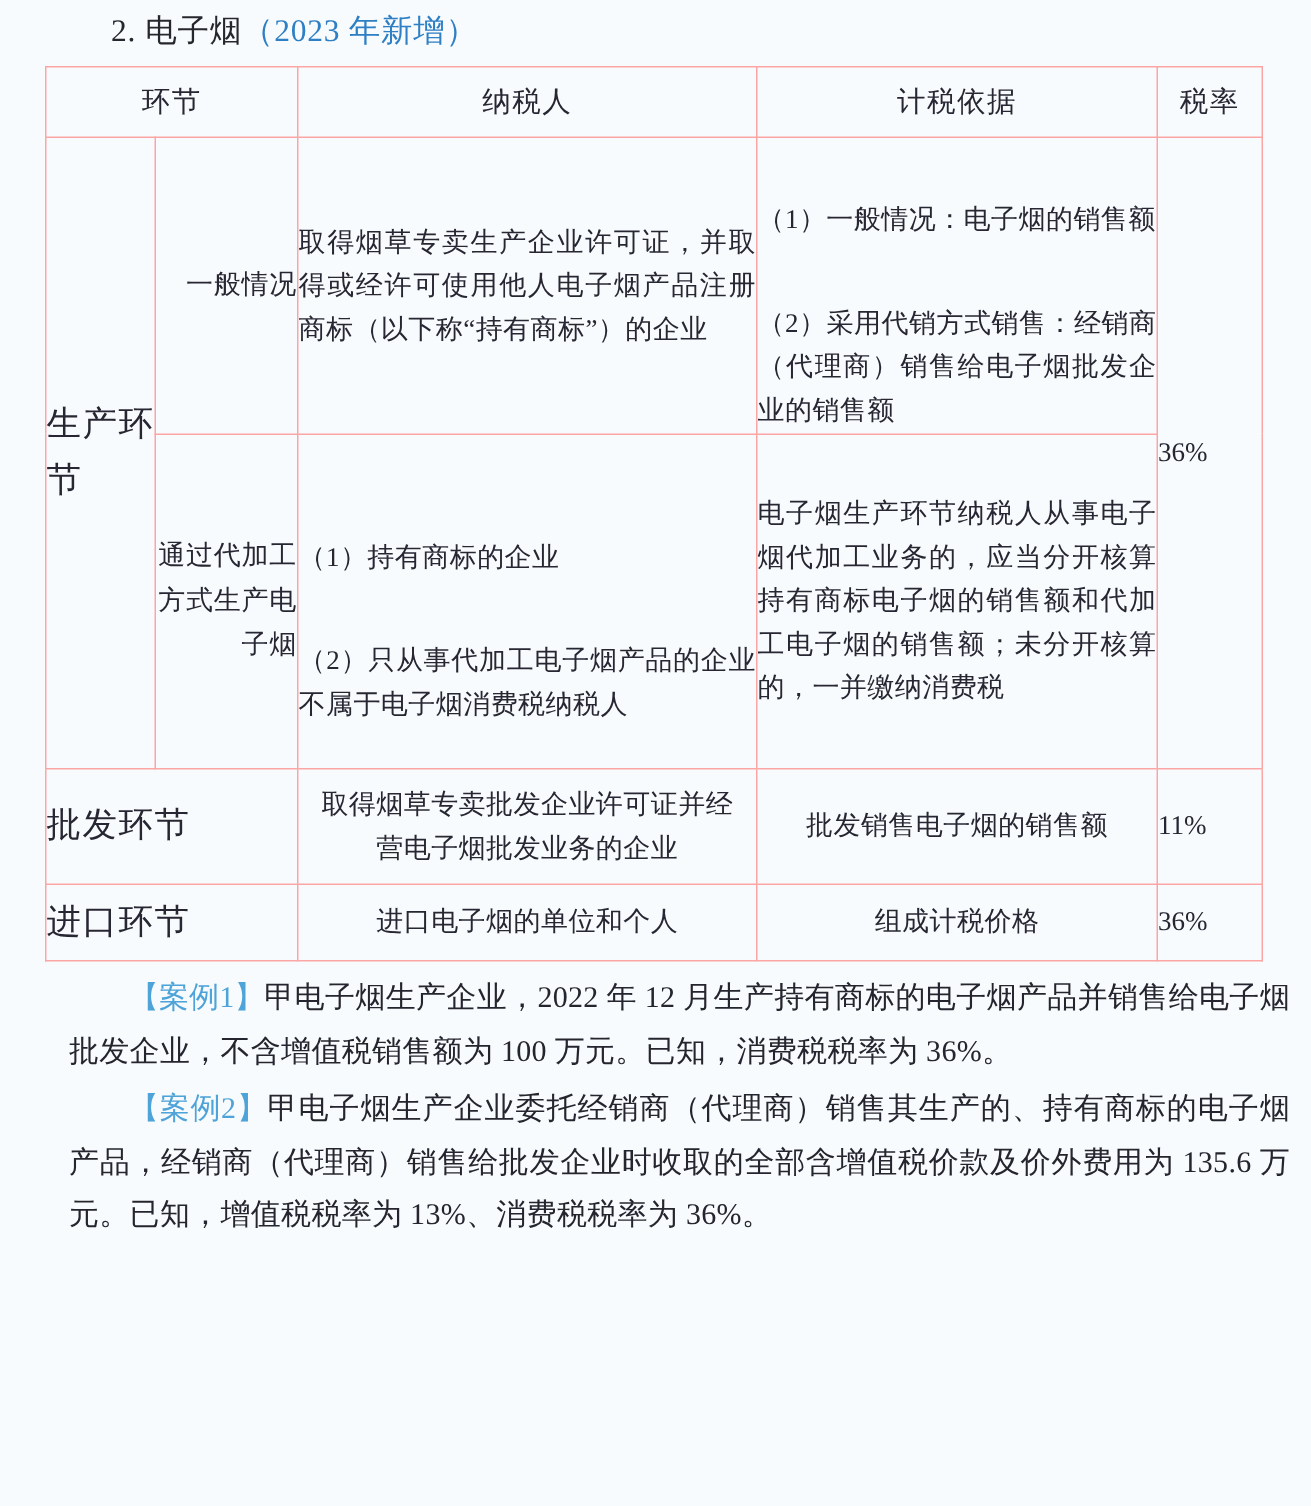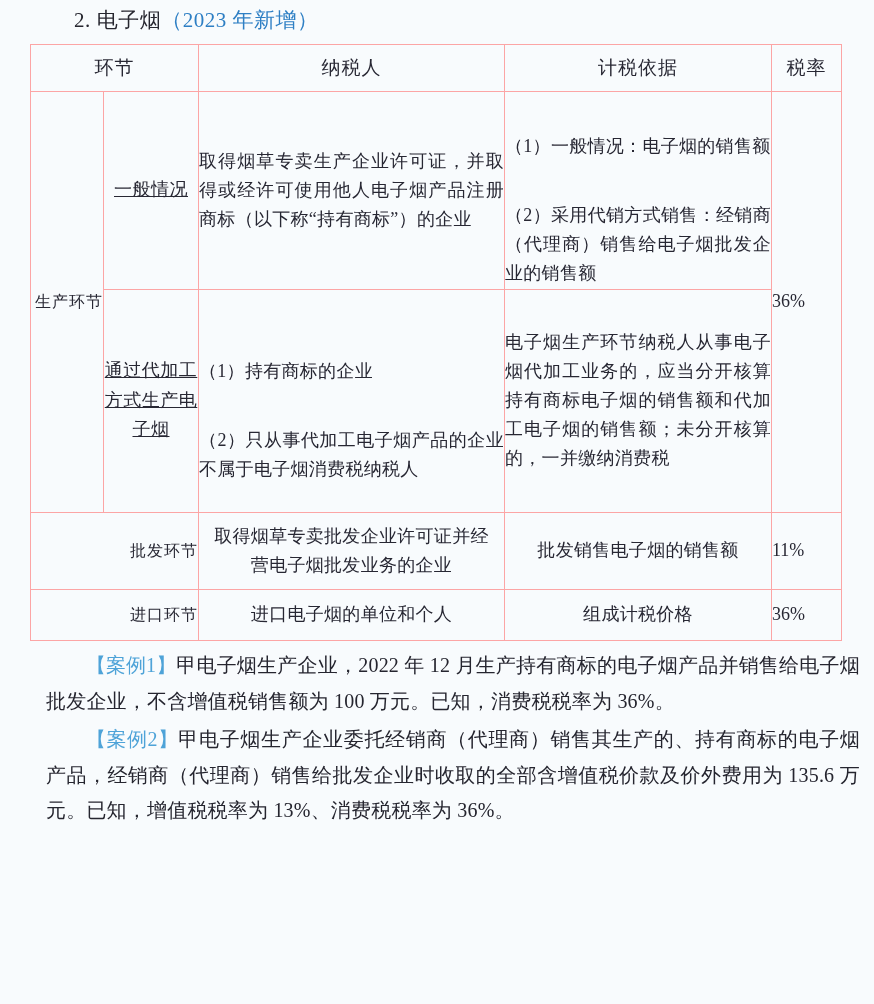--- a/index.html
+++ b/index.html
@@ -59,33 +59,32 @@
     font-size: 19px;
     letter-spacing: 1px;
   }
   .c-stage   { width: 73px; }
   .c-sub     { width: 95px; }
   .c-payer   { width: 306px; }
   .c-basis   { width: 267px; }
   .c-rate    { width: 70px; }
 
   .stage-cell {
-    text-align: right;
-    font-size: 16px;
+    text-align: left;
+    font-size: 23px;
     line-height: 1.6;
     letter-spacing: 1px;
     color: #2c2c3a;
   }
   .sub-cell {
-    text-align: center;
+    text-align: right;
     font-size: 18px;
     line-height: 1.65;
     letter-spacing: 0.5px;
     color: #2c2c3a;
-    text-decoration: underline;
   }
   .body-cell {
     font-size: 18px;
     line-height: 1.62;
     letter-spacing: 0.3px;
     padding: 9px 11px;
     color: #272733;
     text-align: justify;
     text-justify: inter-ideograph;
   }

